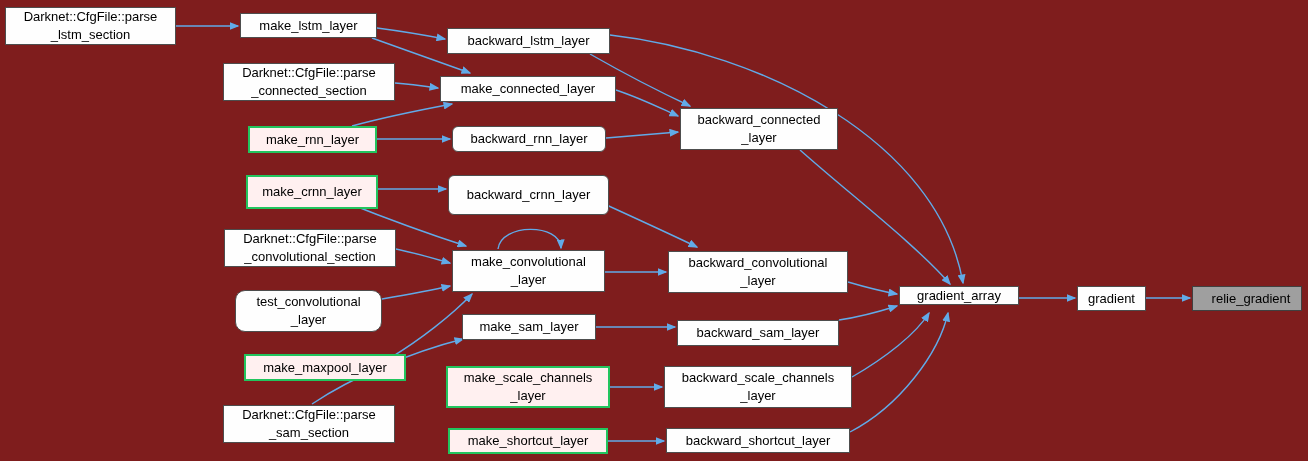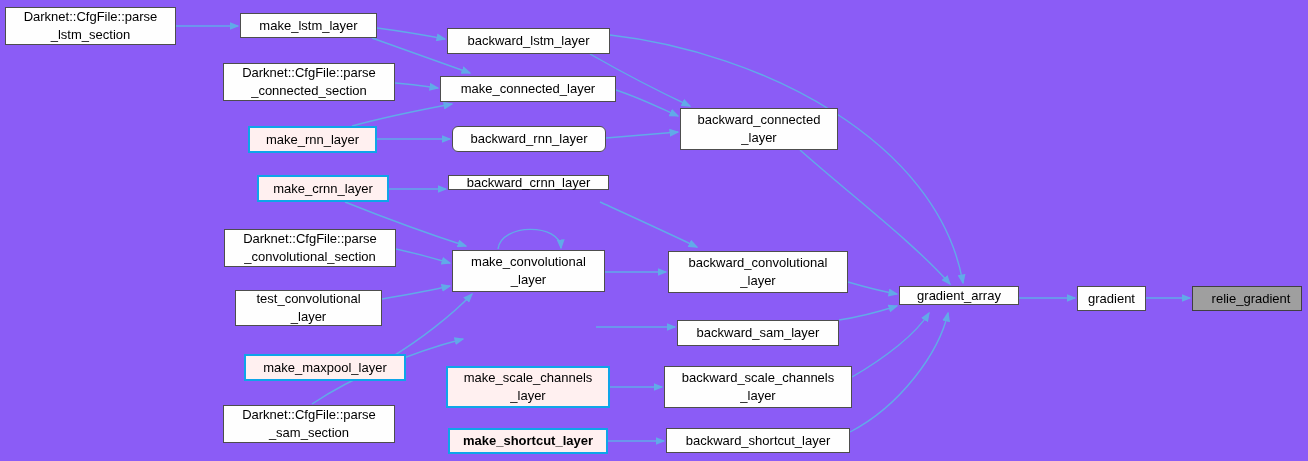--- a/index.html
+++ b/index.html
@@ -1,37 +1,37 @@
 <!DOCTYPE html>
 <html><head>
 <meta charset="utf-8">
 <style>
   html,body{margin:0;padding:0;background:#ffffff;}
   #canvas{
     position:relative;
     width:1308px;height:461px;
-    background:#8b5cf6;
+    background:#7f1d1d;
     font-family:"Liberation Sans", sans-serif;
     overflow:hidden;
   }
   #edges{position:absolute;left:0;top:0;}
   .node{
     position:absolute;
     box-sizing:border-box;
     display:flex;align-items:center;justify-content:center;
     text-align:center;
     white-space:pre-line;
     font-size:13px;line-height:1.35;
     color:#000;
     background:#fefefe;
     border:1.5px solid #4d4d4d;
     cursor:pointer;
   }
   .node.truncated{
-    border:2px solid #0ea5e9;
+    border:2px solid #22c55e;
     background:#fff0f0;
   }
   .node.current{
     background:#9f9f9f;
     border:1.5px solid #404040;
   }
 </style>
 </head>
 <body>
 
@@ -76,36 +76,37 @@
 _lstm_section</div>
     <div class="node" style="left: 240px; top: 13px; width: 137px; height: 25px;">make_lstm_layer</div>
     <div class="node" style="left: 447px; top: 28px; width: 163px; height: 26px;">backward_lstm_layer</div>
     <div class="node" style="left: 223px; top: 63px; width: 172px; height: 38px;">Darknet::CfgFile::parse
 _connected_section</div>
     <div class="node" style="left: 440px; top: 76px; width: 176px; height: 26px;">make_connected_layer</div>
     <div class="node truncated" style="left: 248px; top: 126px; width: 129px; height: 27px;">make_rnn_layer</div>
     <div class="node" style="left: 452px; top: 126px; width: 154px; height: 26px; border-radius: 6px;">backward_rnn_layer</div>
     <div class="node" style="left: 680px; top: 108px; width: 158px; height: 42px;">backward_connected
 _layer</div>
-    <div class="node truncated" style="left: 257px; top: 175px; width: 132px; height: 27px; text-align: center;">make_crnn_layer</div>
-    <div class="node" style="left: 448px; top: 175px; width: 161px; height: 15px;">backward_crnn_layer</div>
+    <div class="node truncated" style="left: 246px; top: 175px; width: 132px; height: 34px; text-align: center;">make_crnn_layer</div>
+    <div class="node" style="left: 448px; top: 175px; width: 161px; height: 40px; border-radius: 6px;">backward_crnn_layer</div>
     <div class="node" style="left: 224px; top: 229px; width: 172px; height: 38px;">Darknet::CfgFile::parse
 _convolutional_section</div>
     <div class="node" style="left: 452px; top: 250px; width: 153px; height: 42px;">make_convolutional
 _layer</div>
     <div class="node" style="left: 668px; top: 251px; width: 180px; height: 42px;">backward_convolutional
 _layer</div>
-    <div class="node" style="left: 235px; top: 290px; width: 147px; height: 36px;">test_convolutional
+    <div class="node" style="left: 235px; top: 290px; width: 147px; height: 42px; border-radius: 10px;">test_convolutional
 _layer</div>
+    <div class="node" style="left: 462px; top: 314px; width: 134px; height: 26px;">make_sam_layer</div>
     <div class="node" style="left: 677px; top: 320px; width: 162px; height: 26px;">backward_sam_layer</div>
     <div class="node truncated" style="left: 244px; top: 354px; width: 162px; height: 27px;">make_maxpool_layer</div>
     <div class="node truncated" style="left: 446px; top: 366px; width: 164px; height: 42px;">make_scale_channels
 _layer</div>
     <div class="node" style="left: 664px; top: 366px; width: 188px; height: 42px;">backward_scale_channels
 _layer</div>
     <div class="node" style="left: 223px; top: 405px; width: 172px; height: 38px;">Darknet::CfgFile::parse
 _sam_section</div>
-    <div class="node truncated" style="left: 448px; top: 428px; width: 160px; height: 26px; font-weight: bold;">make_shortcut_layer</div>
+    <div class="node truncated" style="left: 448px; top: 428px; width: 160px; height: 26px;">make_shortcut_layer</div>
     <div class="node" style="left: 666px; top: 428px; width: 184px; height: 25px;">backward_shortcut_layer</div>
     <div class="node" style="left: 899px; top: 286px; width: 120px; height: 19px;">gradient_array</div>
     <div class="node" style="left: 1077px; top: 286px; width: 69px; height: 25px;">gradient</div>
     <div class="node current" style="left: 1192px; top: 286px; width: 110px; height: 25px; padding-left: 8px;">relie_gradient</div>
   </div>
 
 </body></html>

